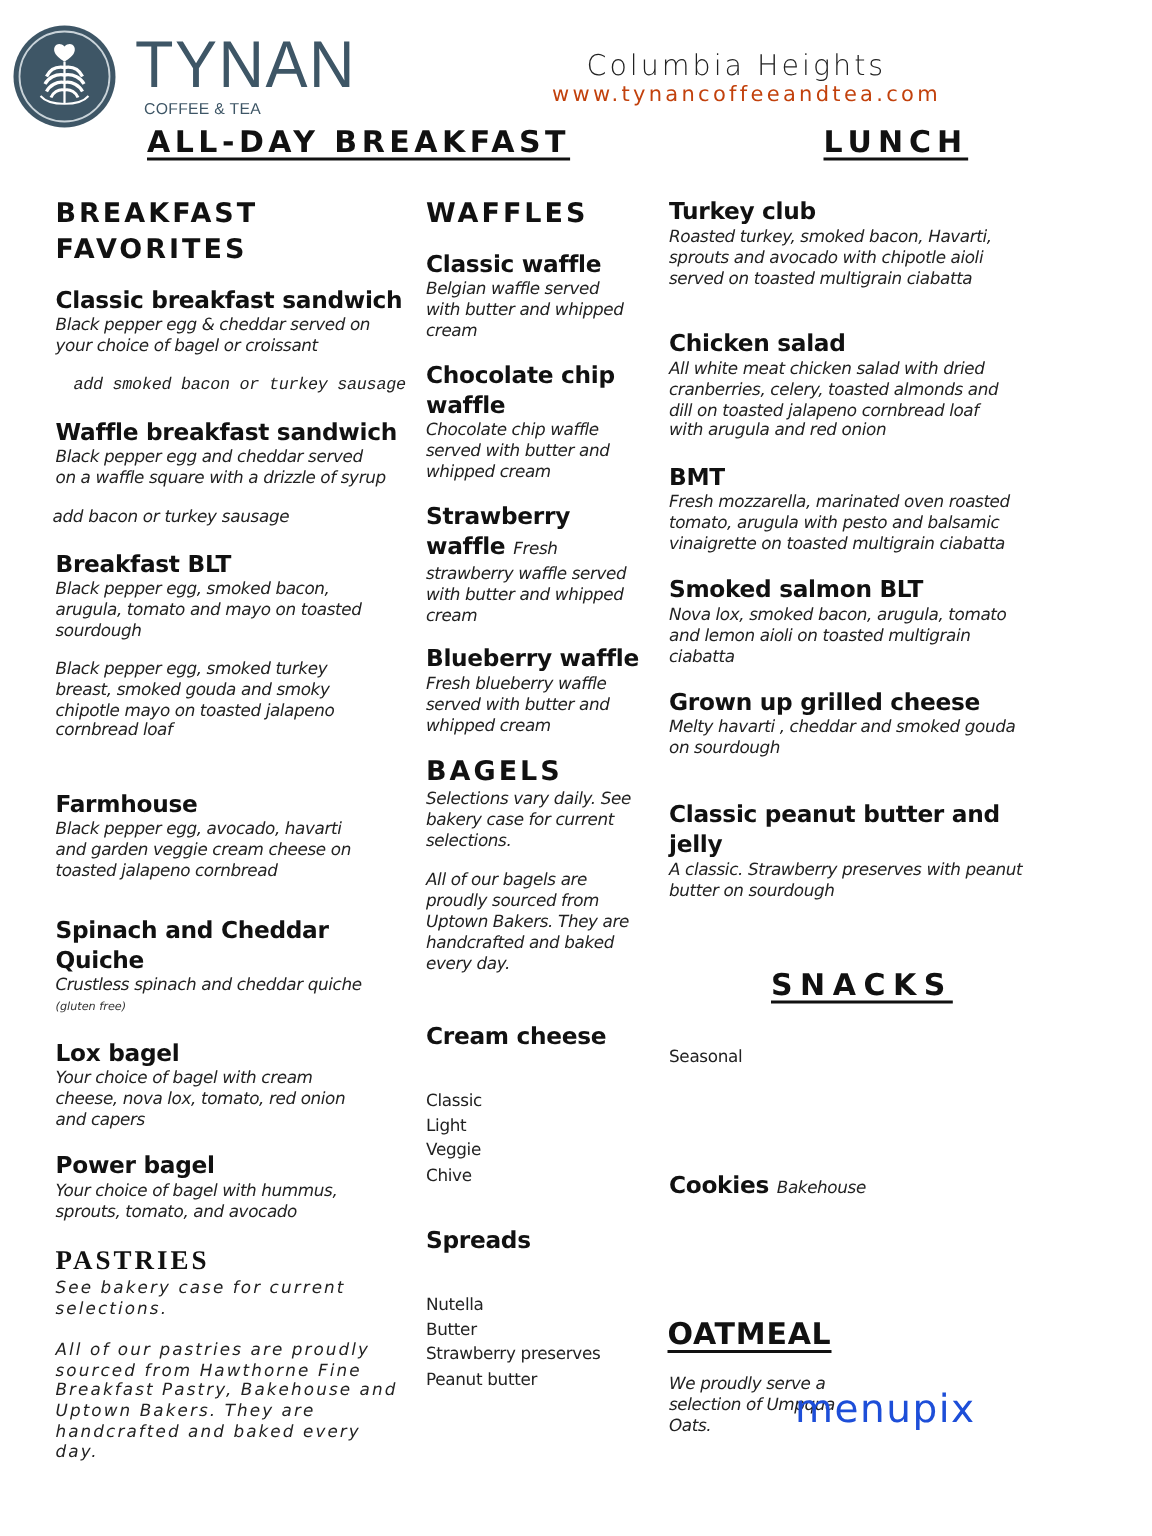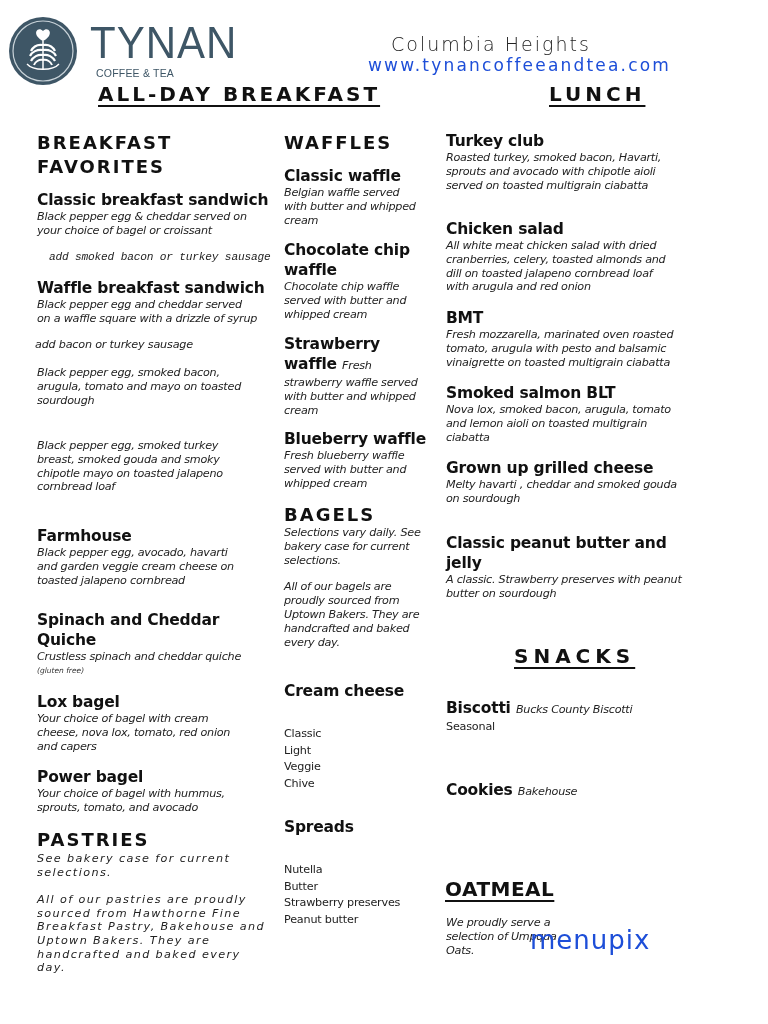--- a/index.html
+++ b/index.html
@@ -7,21 +7,21 @@
   body { position: relative; font-family: "DejaVu Sans", sans-serif; color: #111; }
 
   .abs { position: absolute; }
 
   
   .logo-circle { left: 9px; top: 17px; width: 68px; height: 68px; border-radius: 50%; background: #3e5666; }
   .logo-circle svg { position: absolute; left: 0; top: 0; }
   .brand { left: 90px; top: 22px; font-family: "Liberation Sans", sans-serif; font-size: 42px; letter-spacing: 1px; color: #3e5666; font-weight: 300; line-height: 1; transform: scaleY(1.05); }
   .brand-sub { left: 96px; top: 67px; font-family: "Liberation Sans", sans-serif; font-size: 10.5px; color: #3e5666; letter-spacing: 0.2px; }
   .location { left: 391px; top: 33px; font-family: "DejaVu Sans", sans-serif; font-size: 19px; letter-spacing: 2px; color: #222; font-weight: 300; }
-  .website { left: 368px; top: 55px; font-family: "DejaVu Sans", sans-serif; font-size: 17px; letter-spacing: 2.2px; color: #1d4ed8; }
+  .website { left: 368px; top: 55px; font-family: "DejaVu Sans", sans-serif; font-size: 14px; letter-spacing: 2.2px; color: #c2410c; }
 
   .section-title { font-family: "DejaVu Sans", sans-serif; font-weight: bold; letter-spacing: 3px; color: #111; text-decoration: underline; text-decoration-thickness: 2px; text-underline-offset: 4px; }
   .t-breakfast { left: 98px; top: 82px; font-size: 20px; }
   .t-lunch { left: 549px; top: 82px; font-size: 20px; letter-spacing: 4px; }
   .t-snacks { left: 514px; top: 644px; font-size: 20px; letter-spacing: 5px; }
   .t-oatmeal { left: 445px; top: 877px; font-size: 20px; letter-spacing: 0.5px; }
 
   .cat { font-family: "DejaVu Sans", sans-serif; font-weight: bold; font-size: 18px; letter-spacing: 2px; color: #111; line-height: 24px; }
   .item-name { font-family: "DejaVu Sans", sans-serif; font-weight: bold; font-size: 15.5px; color: #111; line-height: 20px; letter-spacing: -0.2px; }
   .item-desc { font-family: "DejaVu Sans", sans-serif; font-style: italic; font-size: 11.2px; color: #222; line-height: 13.8px; letter-spacing: -0.25px; }
@@ -69,20 +69,21 @@
 <div class="abs addon" style="left:49px; top:251px;font-family:Liberation Mono, monospace;">add smoked bacon or turkey sausage</div>
 
 <div class="abs" style="left:37px; top:278px;">
   <div class="item-name">Waffle breakfast sandwich</div>
   <div class="item-desc">Black pepper egg and cheddar served</div>
   <div class="item-desc">on a waffle square with a drizzle of syrup</div>
 </div>
 <div class="abs addon" style="left:35px; top:338px;">add bacon or turkey sausage</div>
 
 <div class="abs" style="left:37px; top:366px;">
+  <div class="item-name">Breakfast BLT</div>
   <div class="item-desc">Black pepper egg, smoked bacon,</div>
   <div class="item-desc">arugula, tomato and mayo on toasted</div>
   <div class="item-desc">sourdough</div>
 </div>
 
 <div class="abs" style="left:37px; top:439px;">
   <div class="item-desc">Black pepper egg, smoked turkey</div>
   <div class="item-desc">breast, smoked gouda  and  smoky</div>
   <div class="item-desc">chipotle mayo on toasted jalapeno</div>
   <div class="item-desc">cornbread  loaf</div>
@@ -108,21 +109,21 @@
   <div class="item-desc">cheese, nova lox, tomato, red onion</div>
   <div class="item-desc">and capers</div>
 </div>
 
 <div class="abs" style="left:37px; top:767px;">
   <div class="item-name">Power bagel</div>
   <div class="item-desc">Your choice of bagel with hummus,</div>
   <div class="item-desc">sprouts, tomato, and avocado</div>
 </div>
 
-<div class="abs cat" style="left:37px; top:828px;">PASTRIES</div>
+<div class="abs cat" style="left:37px; top:828px;font-family:Liberation Serif, serif;">PASTRIES</div>
 <div class="abs" style="left:37px; top:852px;">
   <div class="spaced-desc">See bakery case for current</div>
   <div class="spaced-desc">selections.</div>
   <div class="spaced-desc" style="margin-top:14px;">All of our pastries are proudly</div>
   <div class="spaced-desc">sourced from Hawthorne Fine</div>
   <div class="spaced-desc">Breakfast Pastry, Bakehouse and</div>
   <div class="spaced-desc">Uptown Bakers. They are</div>
   <div class="spaced-desc">handcrafted and baked every</div>
   <div class="spaced-desc">day.</div>
 </div>
@@ -225,21 +226,20 @@
 <div class="abs" style="left:446px; top:533px;">
   <div class="item-name">Classic peanut butter and</div>
   <div class="item-name">jelly</div>
   <div class="item-desc">A classic. Strawberry preserves with peanut</div>
   <div class="item-desc">butter on sourdough</div>
 </div>
 
 <div class="abs section-title t-snacks">SNACKS</div>
 
 <div class="abs" style="left:446px; top:698px;">
-  <div class="item-name"><span>Biscotti</span> <span class="item-desc-inline">Bucks County Biscotti</span></div>
   <div class="plain" style="line-height:14px;">Seasonal</div>
 </div>
 
 <div class="abs" style="left:446px; top:780px;">
   <div class="item-name"><span>Cookies</span> <span class="item-desc-inline">Bakehouse</span></div>
 </div>
 
 <div class="abs section-title t-oatmeal">OATMEAL</div>
 <div class="abs" style="left:446px; top:916px;">
   <div class="item-desc">We proudly serve a</div>

